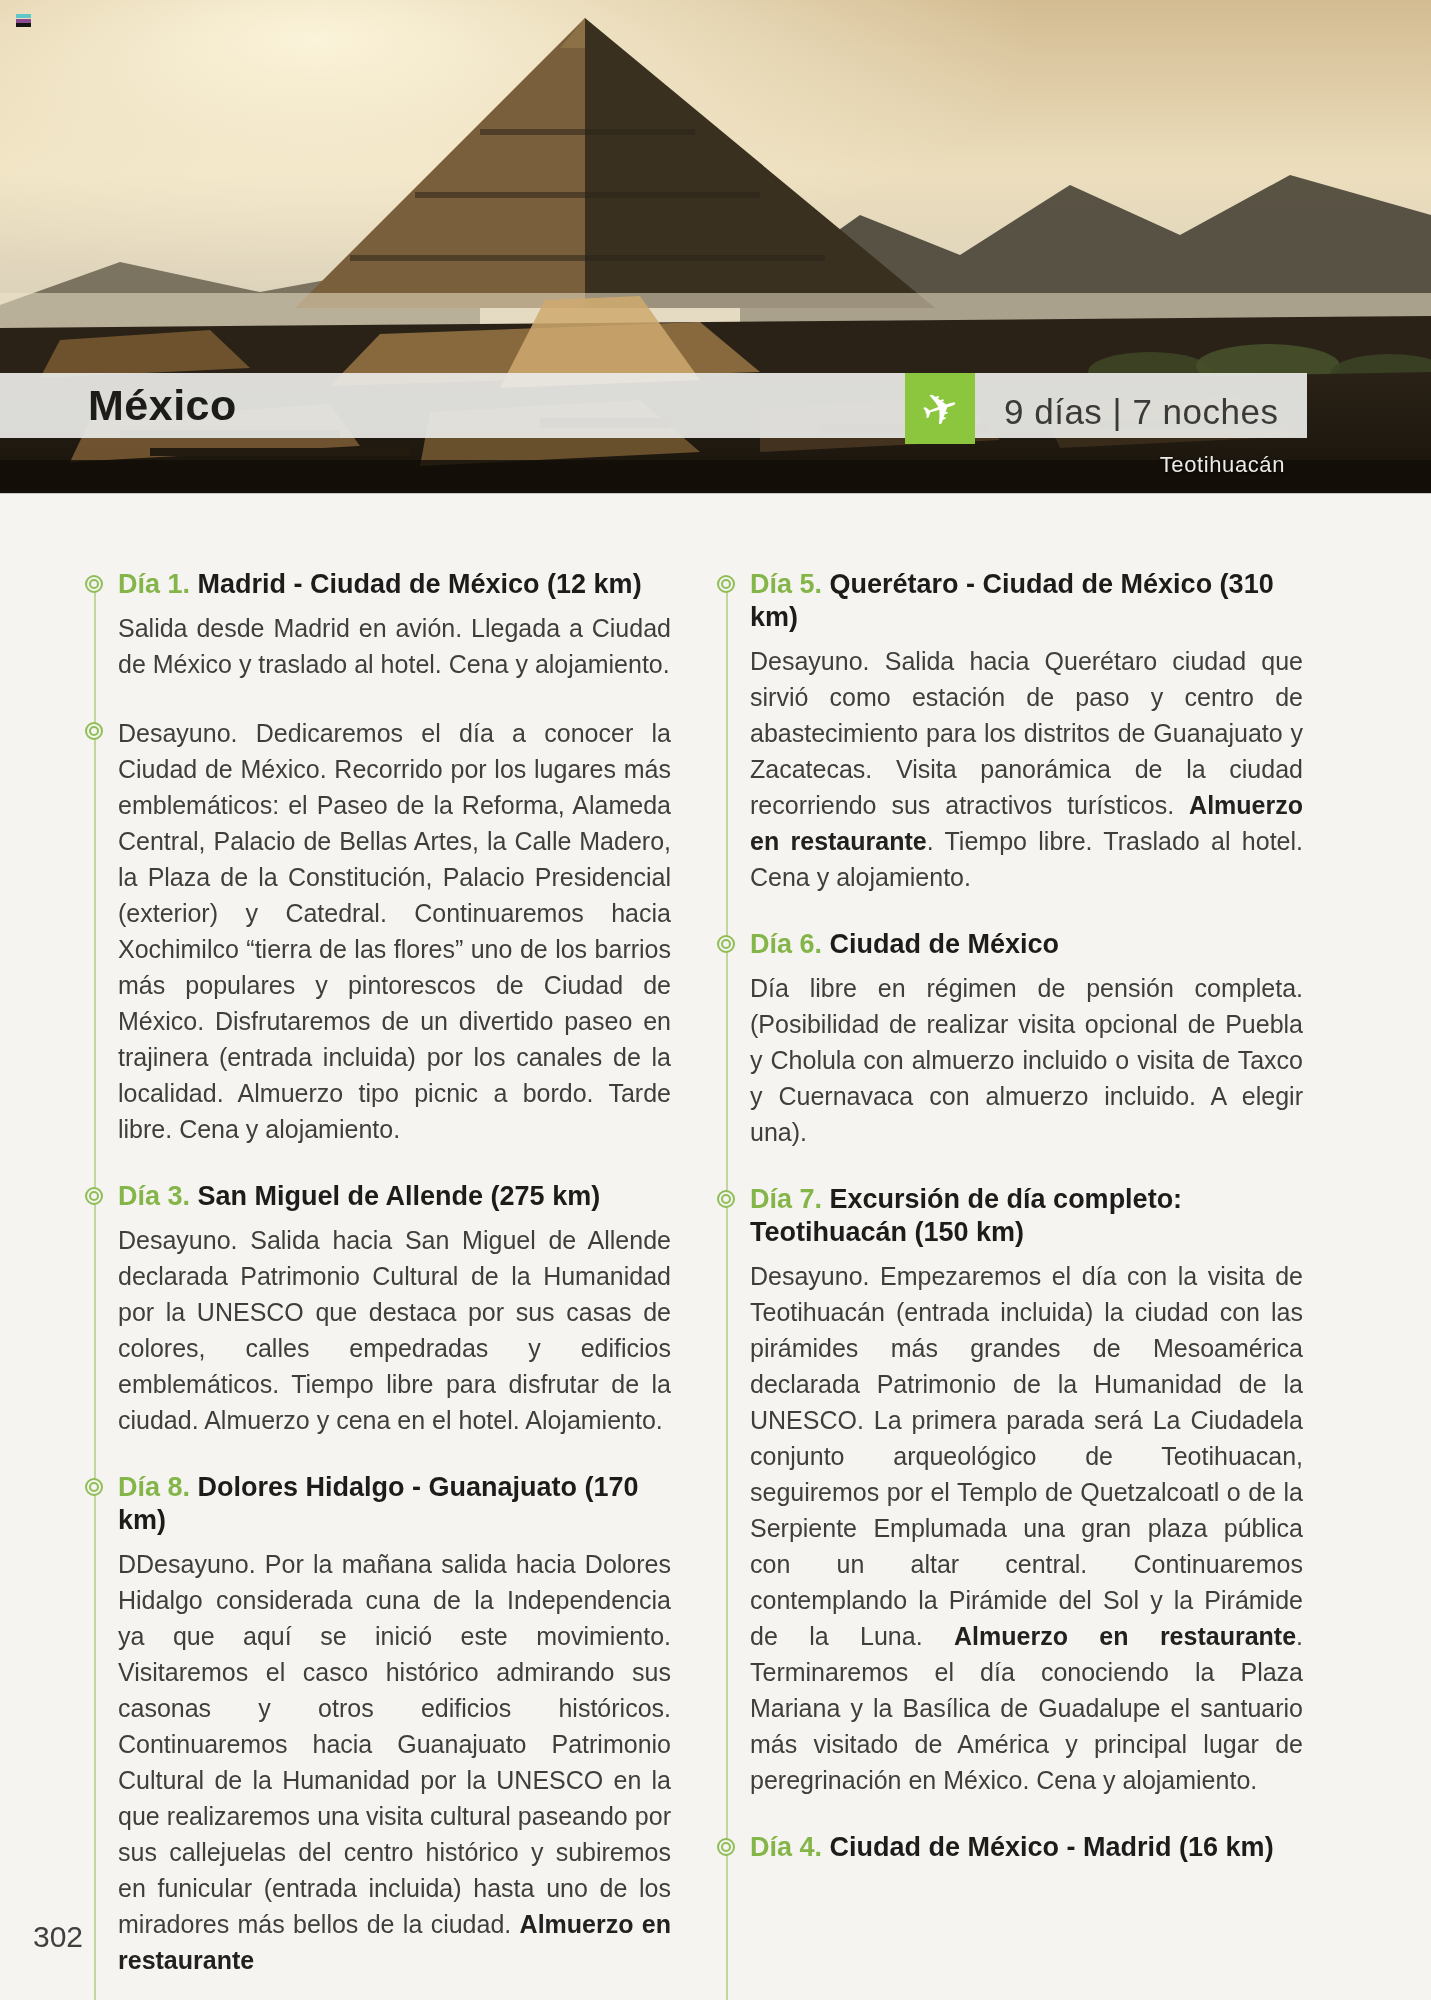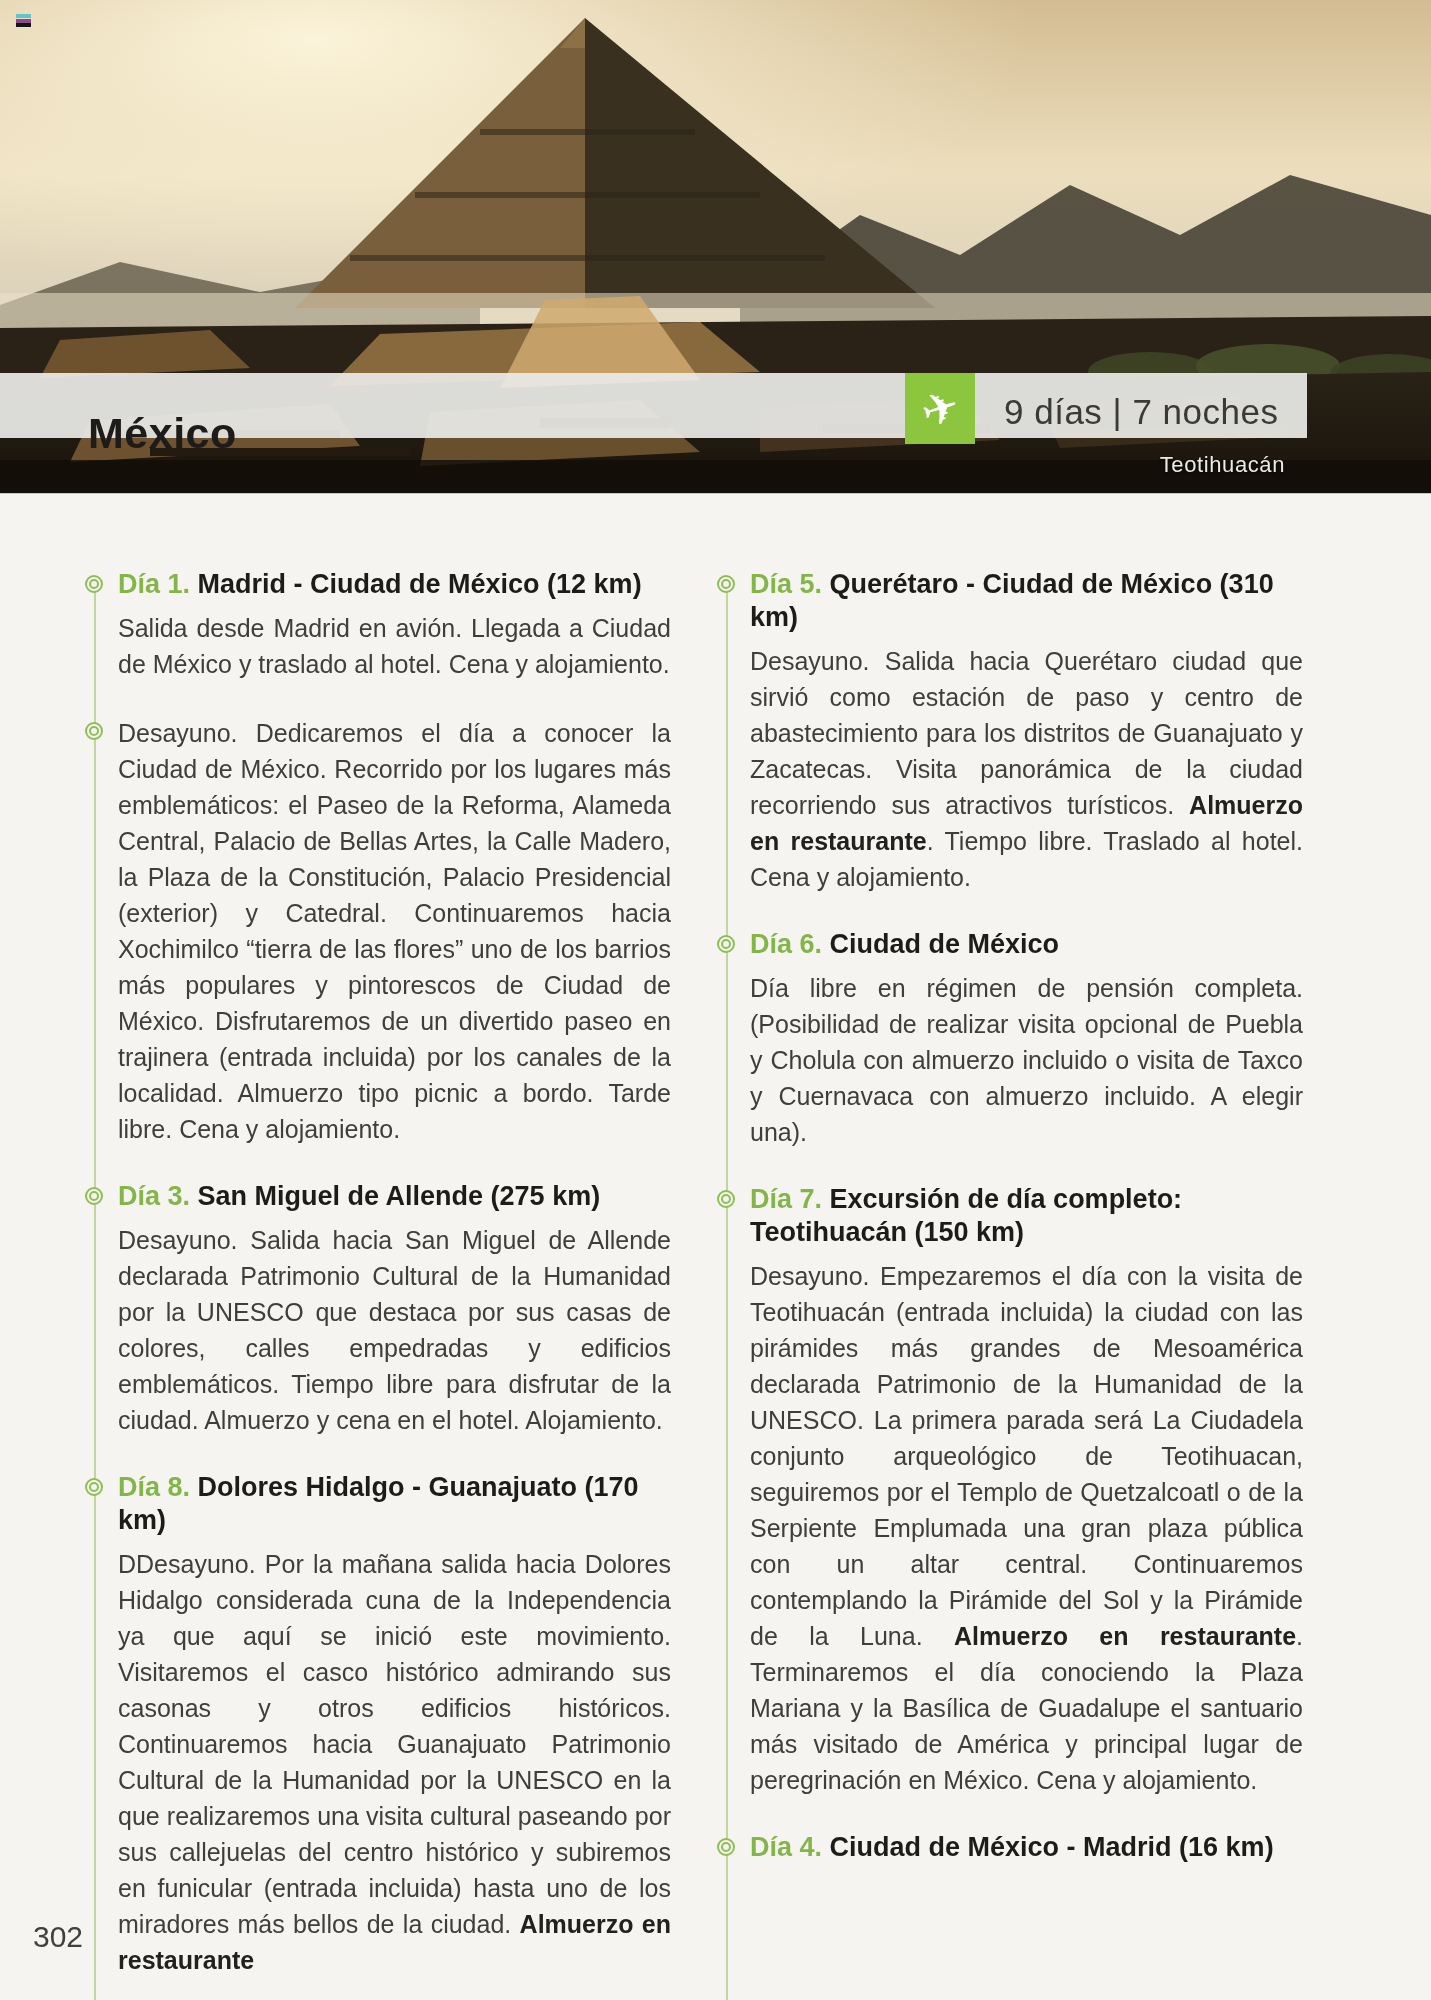--- a/index.html
+++ b/index.html
@@ -18,21 +18,21 @@
     background:var(--pagebg);
     font-family:"Liberation Sans",sans-serif;
   }
   
   .hero{position:absolute;top:0;left:0;width:1431px;height:493px;overflow:hidden;border-bottom:1px solid rgba(0,0,0,.18);}
   .hero svg{display:block;width:100%;height:100%;}
   
   .band{position:absolute;top:373px;left:0;width:1307px;height:65px;background:var(--band);}
   .band-title{
     position:absolute;left:88px;top:373px;height:65px;display:flex;align-items:center;
-    font-size:43px;font-weight:bold;color:#1d1c1a;letter-spacing:.5px;margin-top:28px;
+    font-size:43px;font-weight:bold;color:#1d1c1a;letter-spacing:.5px;
   }
   .plane-badge{
     position:absolute;left:905px;top:373px;width:70px;height:71px;background:var(--green);
     display:flex;align-items:center;justify-content:center;
   }
   .plane-icon{color:#ffffff;font-size:44px;line-height:1;transform:rotate(-18deg);}
   .duration{
     position:absolute;left:1004px;top:373px;height:77px;display:flex;align-items:center;
     font-size:35px;color:#3a3a38;letter-spacing:.5px;
   }

